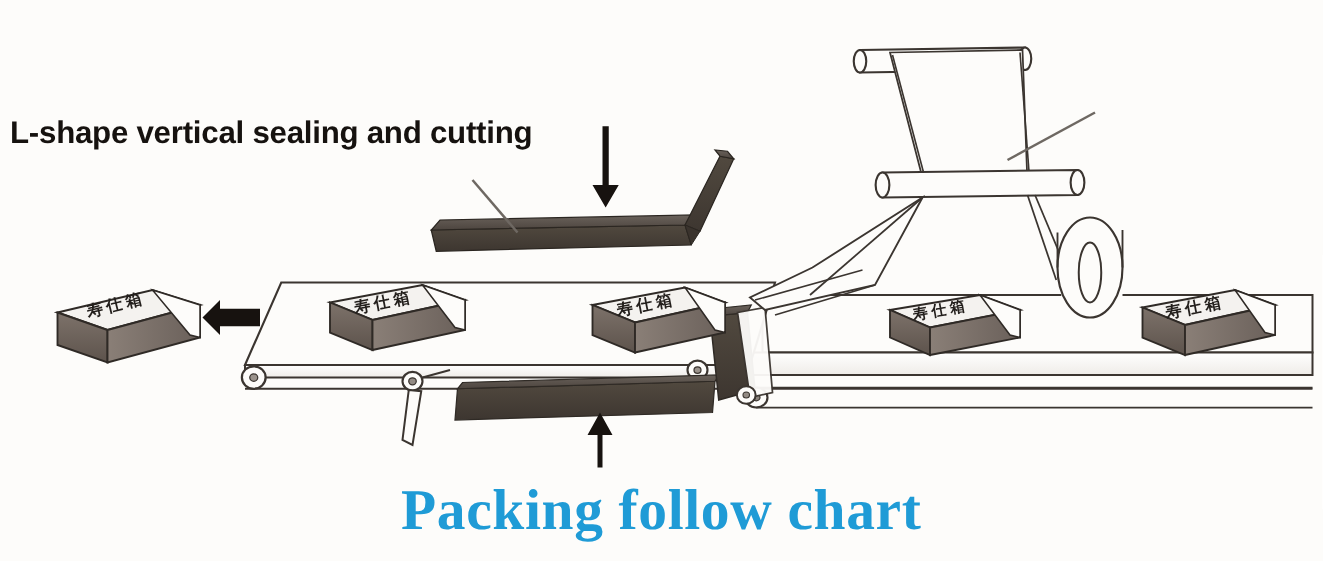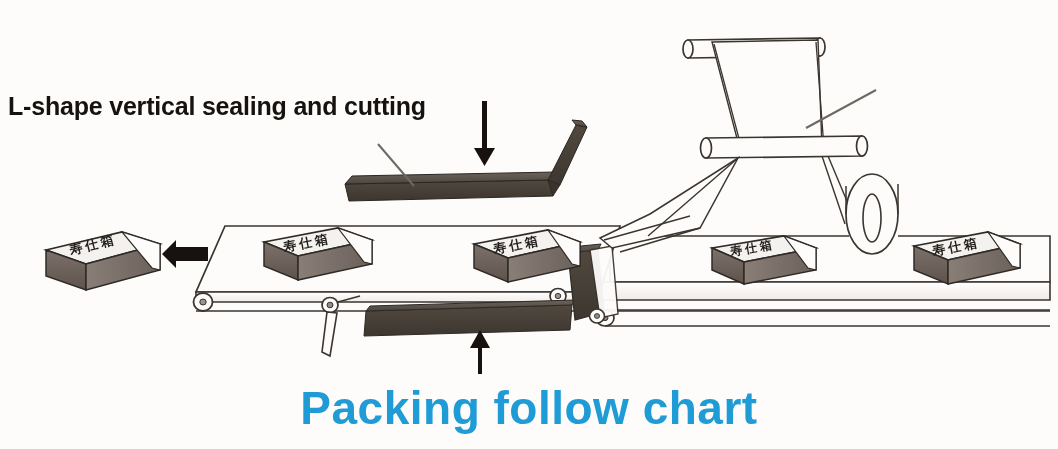--- a/index.html
+++ b/index.html
@@ -41,21 +41,21 @@
     left: 878px;
     top: 68px;
     font-size: 25px;
   }
   #title-packing-follow-chart {
     position: absolute;
     left: 0;
     right: 0;
     top: 381px;
     text-align: center;
-    font-family: Liberation Sans, sans-serif;
+    font-family: Liberation Serif, serif;
     font-weight: bold;
     font-size: 46px;
     color: #1f9bd6;
     letter-spacing: 0.5px;
   }
   .box-glyphs {
     position: absolute;
     font-family: "DejaVu Sans", sans-serif;
     font-weight: bold;
     color: #231f1c;

